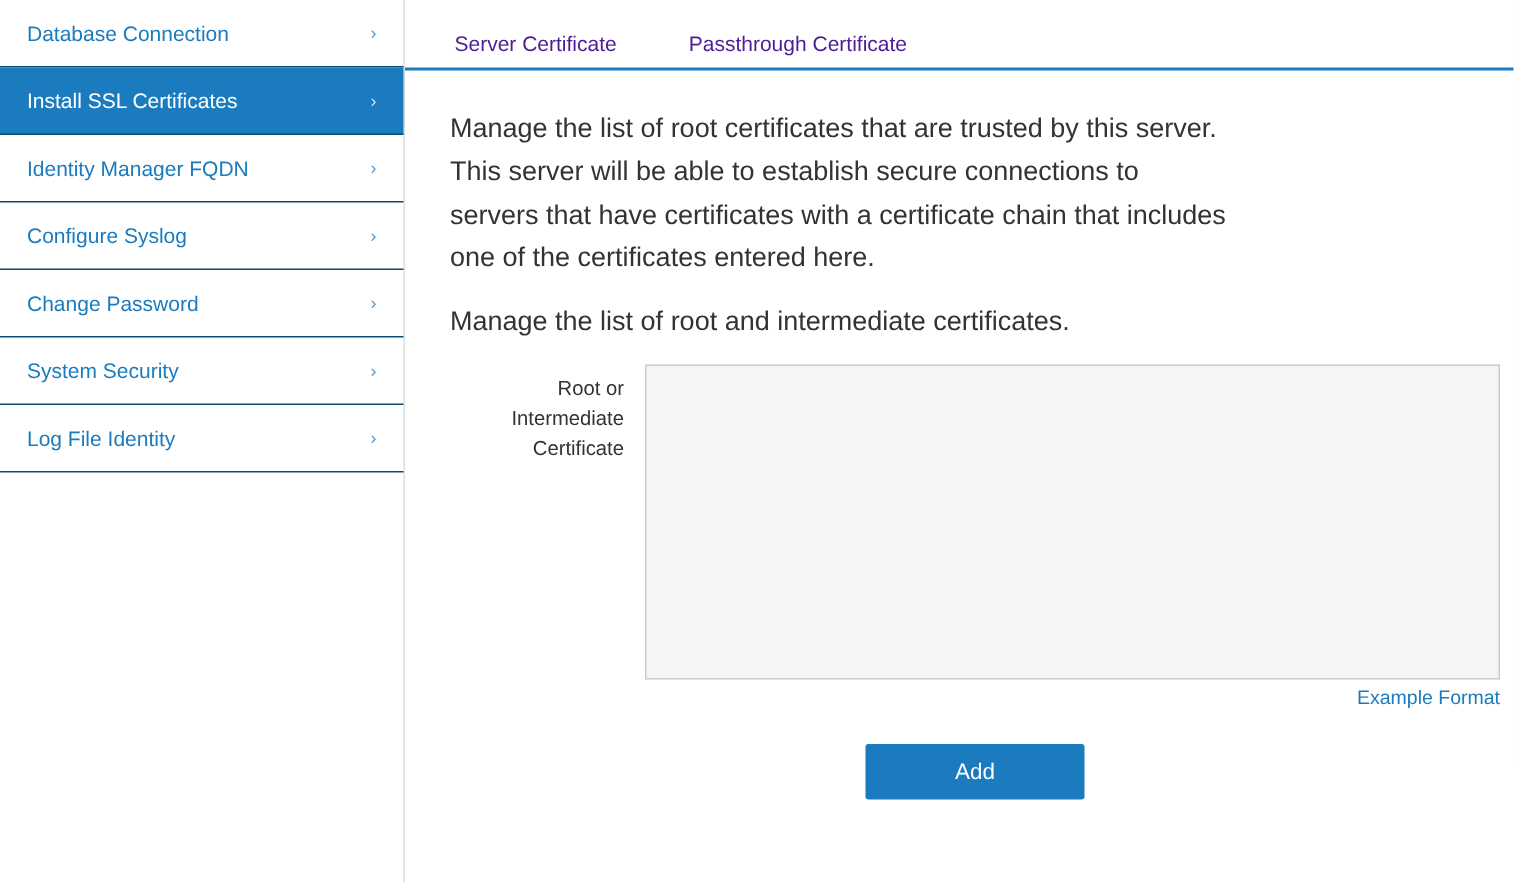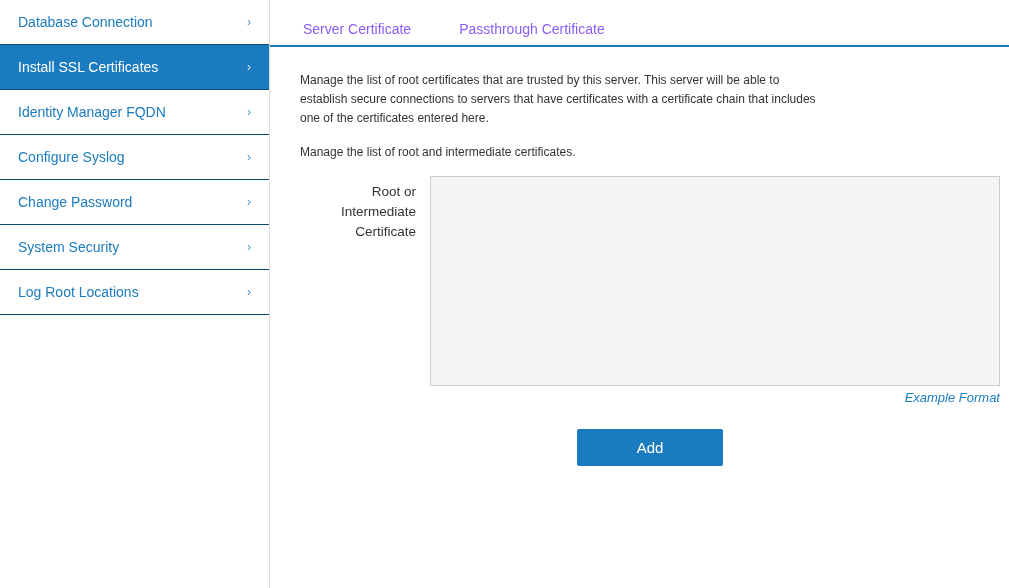--- a/index.html
+++ b/index.html
@@ -59,21 +59,21 @@
       border-bottom: 2px solid #1a7bbf;
       background: #ffffff;
       padding: 0 10px;
       padding-top: 8px;
     }
 
     .tab {
       padding: 10px 22px;
       cursor: pointer;
       font-size: 14px;
-      color: #8b5cf6;
+      color: #4c1d95;
       border: 1px solid transparent;
       border-bottom: none;
       margin-right: 2px;
       background: transparent;
       position: relative;
       bottom: -2px;
     }
 
     .tab.active {
       background: #1a7bbf;
@@ -83,21 +83,21 @@
 
     
     .content-area {
       padding: 24px 30px;
       flex: 1;
       overflow-y: auto;
     }
 
     .description-text {
       color: #333;
-      font-size: 12px;
+      font-size: 18px;
       line-height: 1.6;
       margin-bottom: 14px;
       max-width: 520px;
     }
 
     .form-row {
       display: flex;
       align-items: flex-start;
     }
 
@@ -120,21 +120,20 @@
       resize: none;
       font-size: 13px;
       padding: 4px;
       outline: none;
     }
 
     .example-link {
       display: block;
       text-align: right;
       color: #1a7bbf;
-      font-style: italic;
       font-size: 13px;
       margin-top: 4px;
       margin-left: 130px;
       width: 570px;
       cursor: pointer;
     }
 
     .add-button-row {
       display: flex;
       justify-content: center;
@@ -174,21 +173,21 @@
     </div>
     <div class="sidebar-item">
       <span>Change Password</span>
       <span class="chevron">›</span>
     </div>
     <div class="sidebar-item">
       <span>System Security</span>
       <span class="chevron">›</span>
     </div>
     <div class="sidebar-item">
-      <span>Log Root Locations</span>
+      <span>Log File Identity</span>
       <span class="chevron">›</span>
     </div>
   </div>
 
 <div class="main-content">
 
   <div class="tabs">
 
   <div class="tab">Server Certificate</div>
       <div class="tab">Passthrough Certificate</div>

